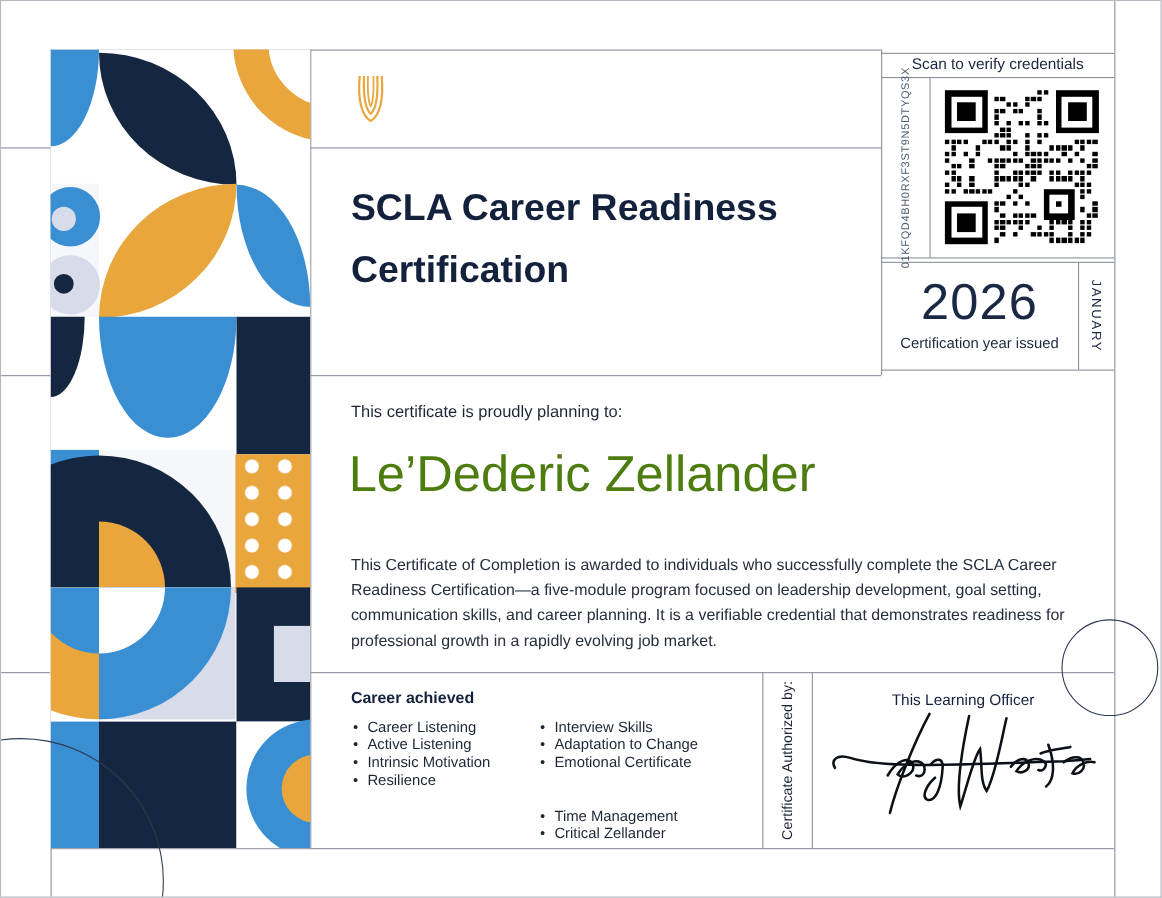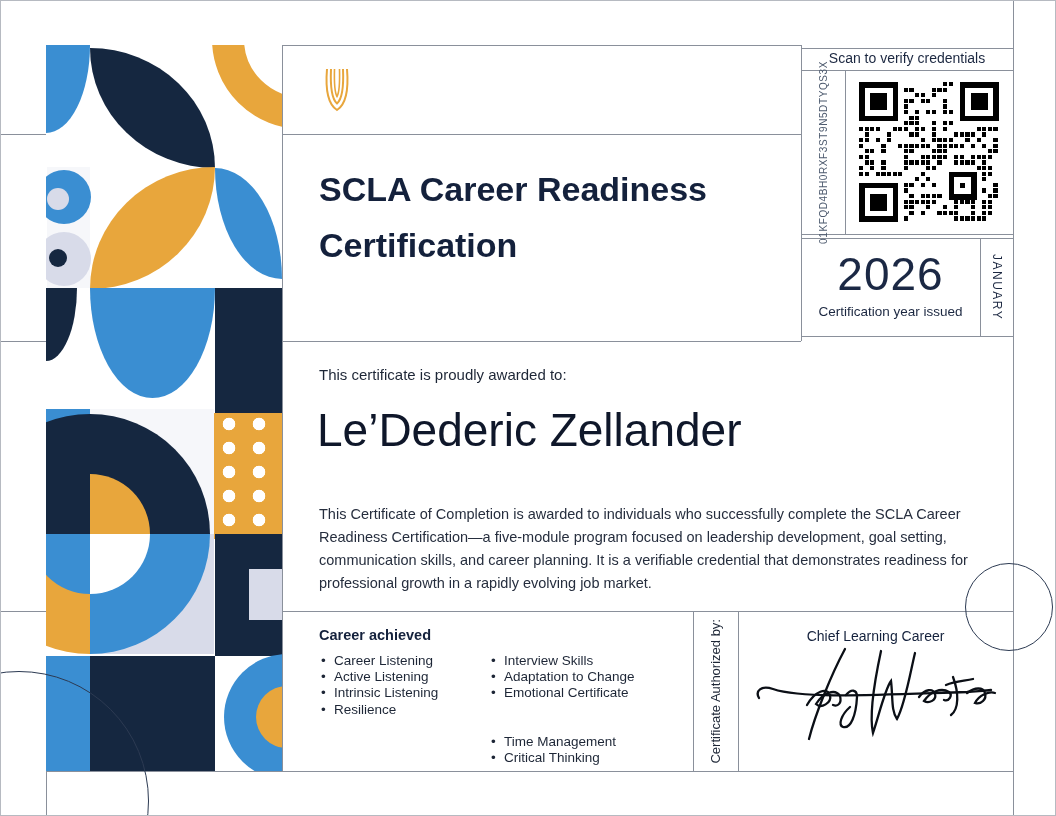--- a/index.html
+++ b/index.html
@@ -22,21 +22,21 @@
   .scan-label{position:absolute;left:800px;top:49px;width:212px;text-align:center;font-size:14px;color:#1b2740;}
   .serial{position:absolute;left:800px;top:69px;width:44px;height:164px;display:flex;align-items:center;justify-content:center;}
   .serial span{writing-mode:vertical-rl;transform:rotate(180deg);font-size:10px;letter-spacing:.6px;color:#4d5a6e;}
   .qr{position:absolute;left:858px;top:81px;width:140px;height:140px;background:#fff;}
   .qm{position:absolute;background:#000;}
   .year{position:absolute;left:800px;top:246px;width:179px;text-align:center;font-size:46px;color:#1b2844;letter-spacing:1px;}
   .year-cap{position:absolute;left:800px;top:303px;width:179px;text-align:center;font-size:13.5px;color:#1b2740;}
   .month{position:absolute;left:979px;top:237px;width:33px;height:98px;display:flex;align-items:center;justify-content:center;}
   .month span{writing-mode:vertical-rl;font-size:12px;letter-spacing:1.5px;color:#1b2740;}
   .intro{position:absolute;left:318px;top:365px;font-size:15px;color:#1d2636;}
-  .name{position:absolute;left:316px;top:402px;font-size:46px;color:#0f172a;}
+  .name{position:absolute;left:316px;top:402px;font-size:46px;color:#4d7c0f;}
   .desc{position:absolute;left:318px;top:502px;width:658px;font-size:14.5px;line-height:23px;color:var(--body);}
   .skills-h{position:absolute;left:318px;top:626px;font-size:14.5px;font-weight:bold;color:var(--ink);}
   .skill-list{position:absolute;top:652px;list-style:none;font-size:13.5px;line-height:16.2px;color:#1d2636;}
   .skill-list li{position:relative;padding-left:15px;margin-bottom:0;}
   .skill-list li::before{content:"\2022";position:absolute;left:2px;color:#1d2636;}
   .skill-list li.spacer{height:32px;}
   .skill-list li.spacer::before{content:"";}
   .col1{left:318px;width:168px;}
   .col2{left:488px;width:180px;}
   .auth{position:absolute;left:692px;top:610px;width:45px;height:160px;display:flex;align-items:center;justify-content:center;}
@@ -339,44 +339,44 @@
       <div style="position: absolute; left: 95.2px; top: 95.2px; width: 16.8px; height: 16.8px; background: rgb(255, 255, 255);"></div>
       <div style="position: absolute; left: 100.8px; top: 100.8px; width: 5.6px; height: 5.6px; background: rgb(0, 0, 0);"></div>
     </div>
 
   <div class="year">2026</div>
   <div class="year-cap">Certification year issued</div>
   <div class="month">
     <span>JANUARY</span>
   </div>
 
-  <div class="intro">This certificate is proudly awarded to:</div>
+  <div class="intro">This certificate is proudly planning to:</div>
   <div class="name">Le’Dederic Zellander</div>
   <div class="desc">This Certificate of Completion is awarded to individuals who successfully complete the SCLA Career Readiness Certification—a five-module program focused on leadership development, goal setting, communication skills, and career planning. It is a verifiable credential that demonstrates readiness for professional growth in a rapidly evolving job market.</div>
 
   <div class="skills-h">Career achieved</div>
   <ul class="skill-list col1">
       <li>Career Listening</li>
       <li>Active Listening</li>
-      <li>Intrinsic Listening</li>
+      <li>Intrinsic Motivation</li>
       <li>Resilience</li>
     </ul>
   <ul class="skill-list col2">
       <li>Interview Skills</li>
       <li>Adaptation to Change</li>
       <li>Emotional Certificate</li>
       <li class="spacer"></li>
       <li>Time Management</li>
-      <li>Critical Thinking</li>
+      <li>Critical Zellander</li>
     </ul>
 
   <div class="auth">
     <span>Certificate Authorized by:</span>
   </div>
-  <div class="signer-title">Chief Learning Career</div>
+  <div class="signer-title">This Learning Officer</div>
   <div class="sig">
     <svg width="250" height="100" viewBox="0 0 250 100" fill="none" stroke="#0b0f16" stroke-width="2.3" stroke-linecap="round">
       <path d="M6,57 C2,50 8,44 20,48 C50,58 120,54 214,51 C224,50 232,50 238,49"></path>
       <path d="M92,8 C78,34 62,74 56,98"></path>
       <path d="M54,64 C62,50 74,46 77,54 C79,62 68,68 63,63 C70,52 82,47 87,55 C89,62 85,66 80,64"></path>
       <path d="M93,54 C98,48 104,48 104,56 C103,74 98,88 90,86 C85,84 88,74 97,66"></path>
       <path d="M128,10 C122,38 116,74 120,92 C126,74 132,48 138,40 C140,56 138,70 144,78 C152,64 158,28 162,12"></path>
       <path d="M166,56 C172,48 180,47 182,53 C184,59 176,63 171,60 C177,51 188,46 196,51 C200,54 196,61 191,59"></path>
       <path d="M200,36 C206,52 206,68 198,74 M193,44 C202,40 212,40 220,38 M214,52 C222,46 230,46 232,52 C234,58 228,64 222,62 C226,54 236,50 242,52"></path>
     </svg>

